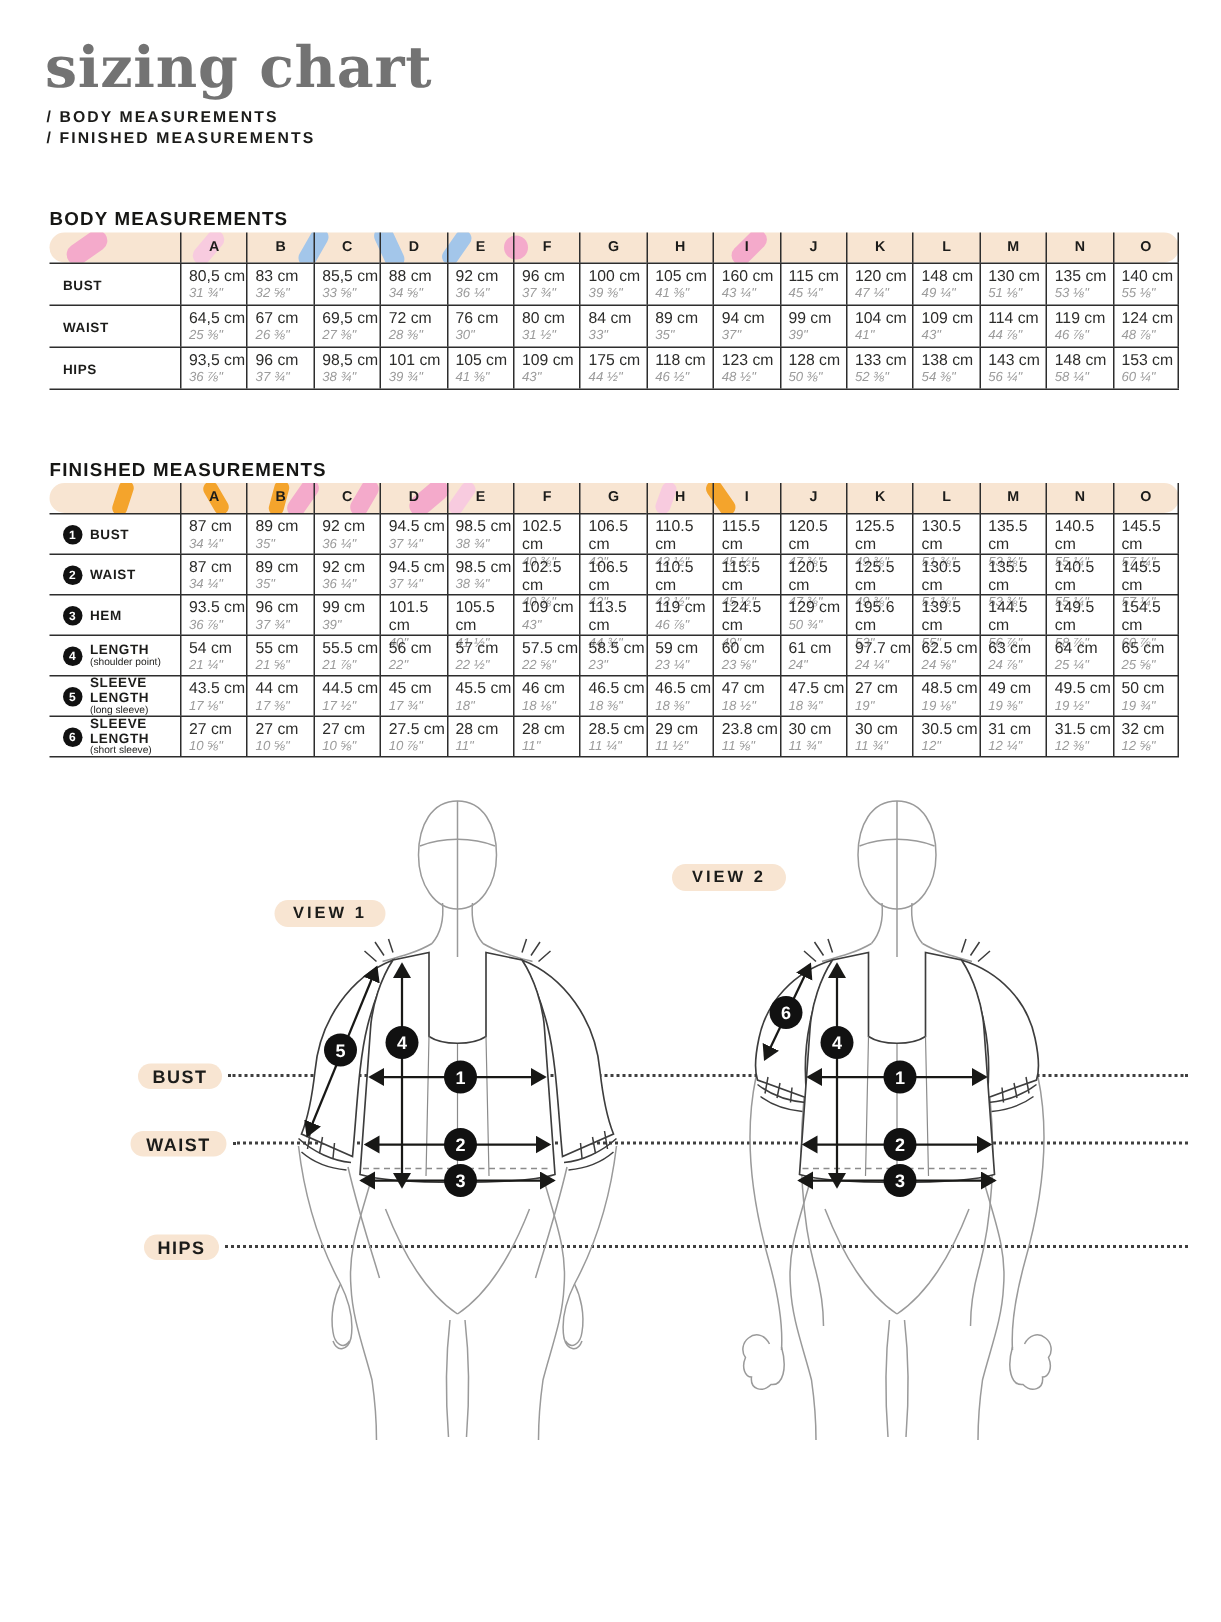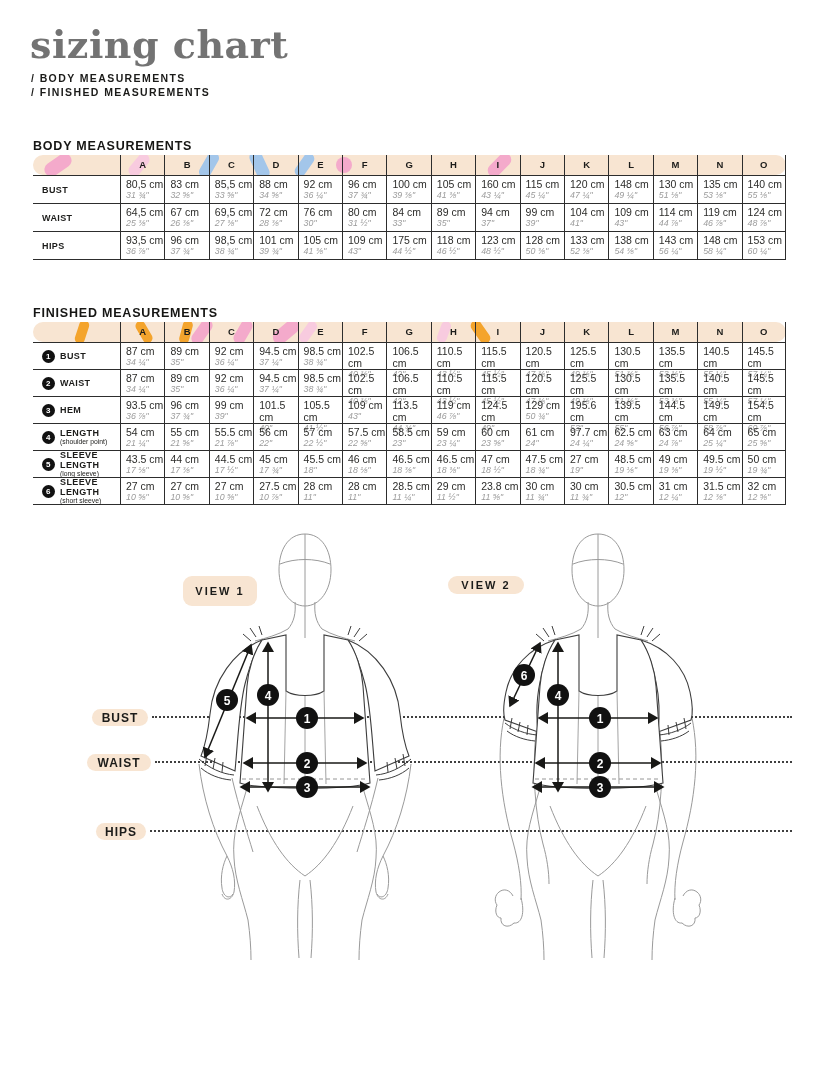--- a/index.html
+++ b/index.html
@@ -716,21 +716,21 @@
     </div>
 
   <div class="dotline" style="left:152px;top:716px;width:640px"></div>
   <div class="dotline" style="left:155px;top:761px;width:637px"></div>
   <div class="dotline" style="left:150px;top:830px;width:642px"></div>
 
   <div class="pill sidepill" style="left:92px;top:709px;width:56px;height:17px">BUST</div>
   <div class="pill sidepill" style="left:87px;top:754px;width:64px;height:17px">WAIST</div>
   <div class="pill sidepill" style="left:96px;top:823px;width:50px;height:17px">HIPS</div>
 
-  <div class="pill viewpill" style="left:183px;top:576px;width:74px;height:30px">VIEW 1</div>
+  <div class="pill viewpill" style="left:183px;top:600px;width:74px;height:18px">VIEW 1</div>
   <div class="pill viewpill" style="left:448px;top:576px;width:76px;height:18px">VIEW 2</div>
 
   <svg class="fig" style="left:135px;top:528px" viewBox="0 0 340 450">
     <defs>
       <marker id="ah1" markerWidth="9" markerHeight="9" refX="6" refY="4" orient="auto-start-reverse">
         <path d="M0,0 L7,4 L0,8 Z" fill="#181816"></path>
       </marker>
       <g id="v1arm">
         <path class="bodyline" d="M64,236 C68,270 78,302 92,328 C98,340 101,352 99,364 C97,372 90,374 87,366"></path>
         <path class="bodyline" d="M97,250 C104,280 112,304 118,324"></path>

